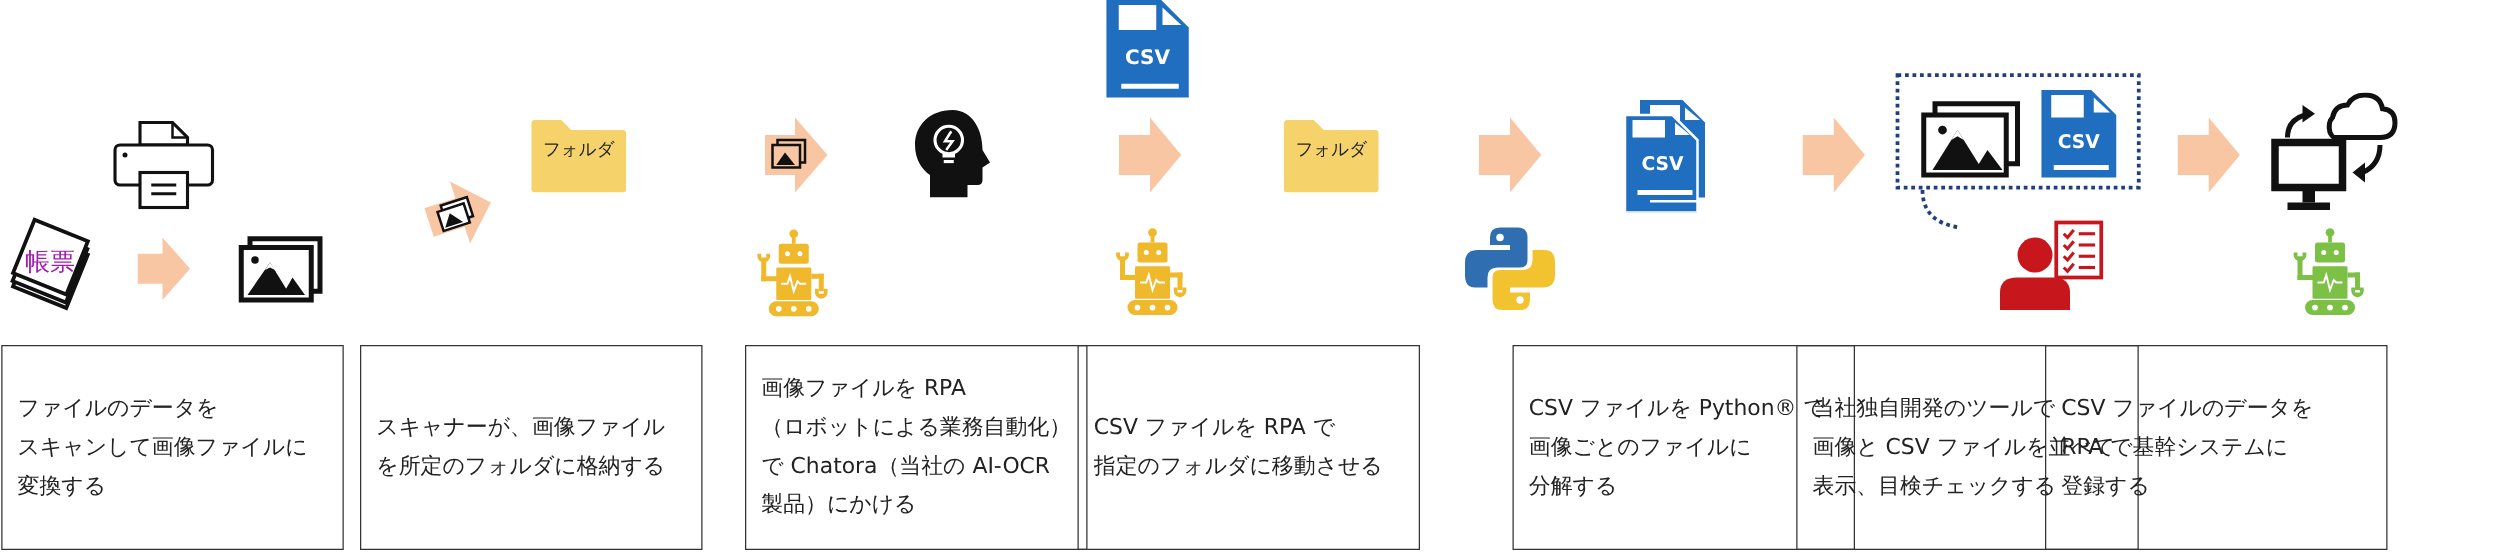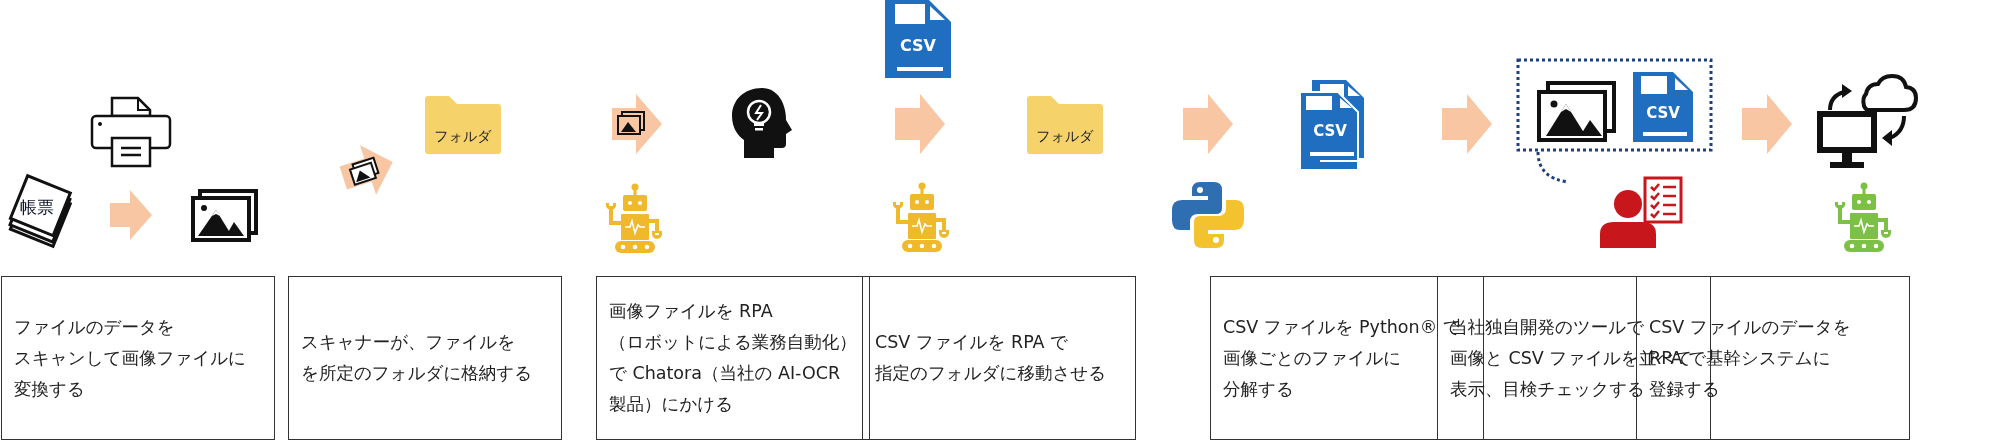--- a/index.html
+++ b/index.html
@@ -4,35 +4,35 @@
 <style>
   html, body { margin:0; padding:0; background:#ffffff; }
   body { width:2000px; height:443px; position:relative; overflow:hidden;
          font-family:"DejaVu Sans", "Liberation Sans", sans-serif; color:#222; }
   .abs { position:absolute; }
   .box { position:absolute; top:276px; height:164px; width:274px;
          border:1.5px solid #333; box-sizing:border-box;
          display:flex; align-items:center; }
   .box .txt { padding-left:12px; font-size:17.5px; line-height:31px; color:#222; white-space:pre-line; }
   .arrow { position:absolute; }
-  .folder-label { position:absolute; left:0; right:0; top:32px; text-align:center;
+  .folder-label { position:absolute; left:0; right:0; top:15px; text-align:center;
                   font-size:14px; color:#222; }
   .csv-label { font-family:"DejaVu Sans", sans-serif; font-weight:bold; fill:#fff; }
 </style>
 </head>
 <body>
 
 <svg class="abs" style="left:4px;top:172px" width="76" height="86" viewBox="0 0 76 86">
   <g transform="rotate(22 38 43)">
     <rect x="14" y="22" width="46" height="46" fill="#fff" stroke="#111" stroke-width="3"></rect>
     <rect x="12" y="18" width="46" height="46" fill="#fff" stroke="#111" stroke-width="3"></rect>
     <rect x="10" y="12" width="46" height="46" fill="#fff" stroke="#111" stroke-width="3"></rect>
   </g>
 </svg>
-<div class="abs" style="left:20px;top:196px;font-size:17px;color:#0f172a">帳票</div>
+<div class="abs" style="left:20px;top:196px;font-size:20px;color:#a21caf">帳票</div>
 
 <svg class="abs" style="left:90px;top:96px" width="82" height="72" viewBox="0 0 82 72">
   <path d="M22 2 H48 L60 14 V20 H22 Z" fill="#fff" stroke="#111" stroke-width="2.5"></path>
   <path d="M48 2 V14 H60" fill="none" stroke="#111" stroke-width="2"></path>
   <rect x="2" y="20" width="78" height="32" rx="4" fill="#fff" stroke="#111" stroke-width="2.5"></rect>
   <circle cx="10" cy="28" r="2" fill="#111"></circle>
   <rect x="22" y="42" width="38" height="28" fill="#fff" stroke="#111" stroke-width="2.5"></rect>
   <line x1="31" y1="52" x2="51" y2="52" stroke="#111" stroke-width="2.5"></line>
   <line x1="31" y1="59" x2="51" y2="59" stroke="#111" stroke-width="2.5"></line>
 </svg>
@@ -243,21 +243,21 @@
     <circle cx="30" cy="64" r="2.3" fill="#fff"></circle>
     <circle cx="42" cy="64" r="2.3" fill="#fff"></circle>
 </svg>
 
 <div class="box" style="left:1px">
   <div class="txt">ファイルのデータを
 スキャンして画像ファイルに
 変換する</div>
 </div>
 <div class="box" style="left:288px">
-  <div class="txt">スキャナーが、ファイルを
+  <div class="txt">スキャナーが、画像ファイル
 を所定のフォルダに格納する</div>
 </div>
 <div class="box" style="left:596px">
   <div class="txt">画像ファイルを RPA
 （ロボットによる業務自動化）
 で Chatora（当社の AI-OCR
 製品）にかける</div>
 </div>
 <div class="box" style="left:862px">
   <div class="txt">CSV ファイルを RPA で

